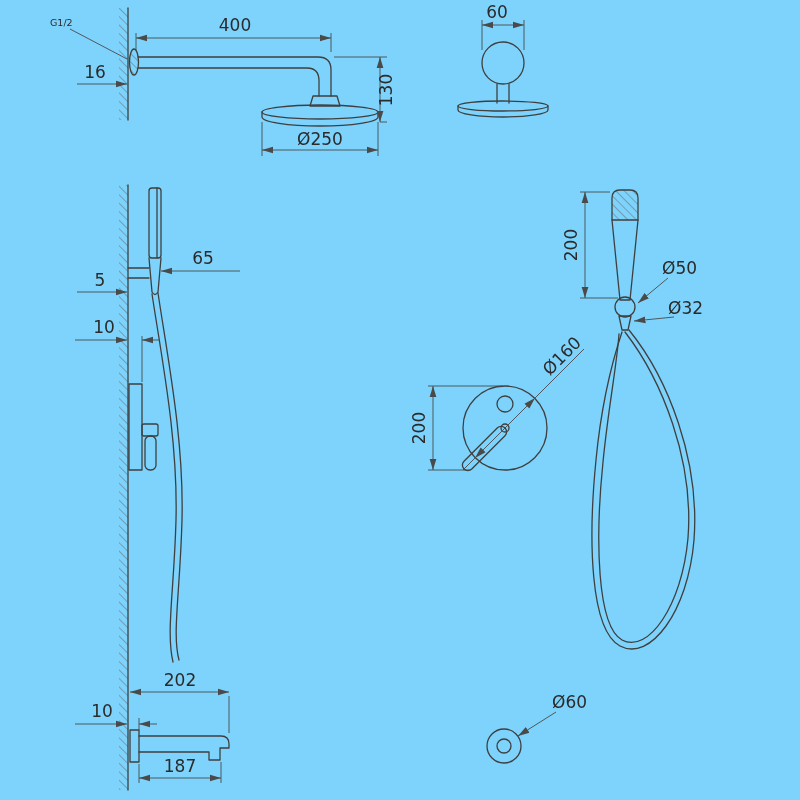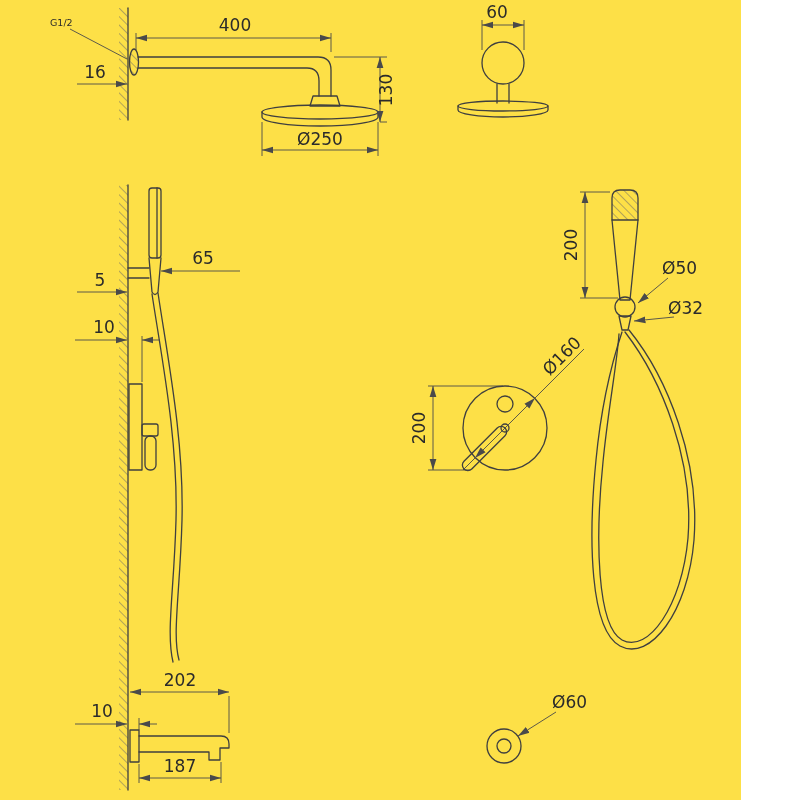--- a/index.html
+++ b/index.html
@@ -1,16 +1,16 @@
 <!DOCTYPE html>
 <html><head>
 <meta charset="utf-8">
 <style>
   html,body{margin:0;padding:0;background:#ffffff;}
-  .stage{width:741px;height:800px;position:relative;background:#fde047;font-family:"DejaVu Sans",sans-serif;overflow:hidden;}
+  .stage{width:800px;height:800px;position:relative;background:#7dd3fc;font-family:"DejaVu Sans",sans-serif;overflow:hidden;}
   svg{position:absolute;left:0;top:0;}
   .outline{fill:none;stroke:#3f3f3f;stroke-width:1.3;stroke-linejoin:round;stroke-linecap:round;}
   .thin{fill:none;stroke:#4a4a4a;stroke-width:0.9;}
   .dim{fill:none;stroke:#4a4a4a;stroke-width:0.9;}
   .dimtext{fill:#2b2b2b;font-size:17px;font-family:"DejaVu Sans",sans-serif;}
   .smalltext{fill:#2b2b2b;font-size:9.5px;font-family:"DejaVu Sans",sans-serif;}
 </style>
 </head>
 <body>
 

